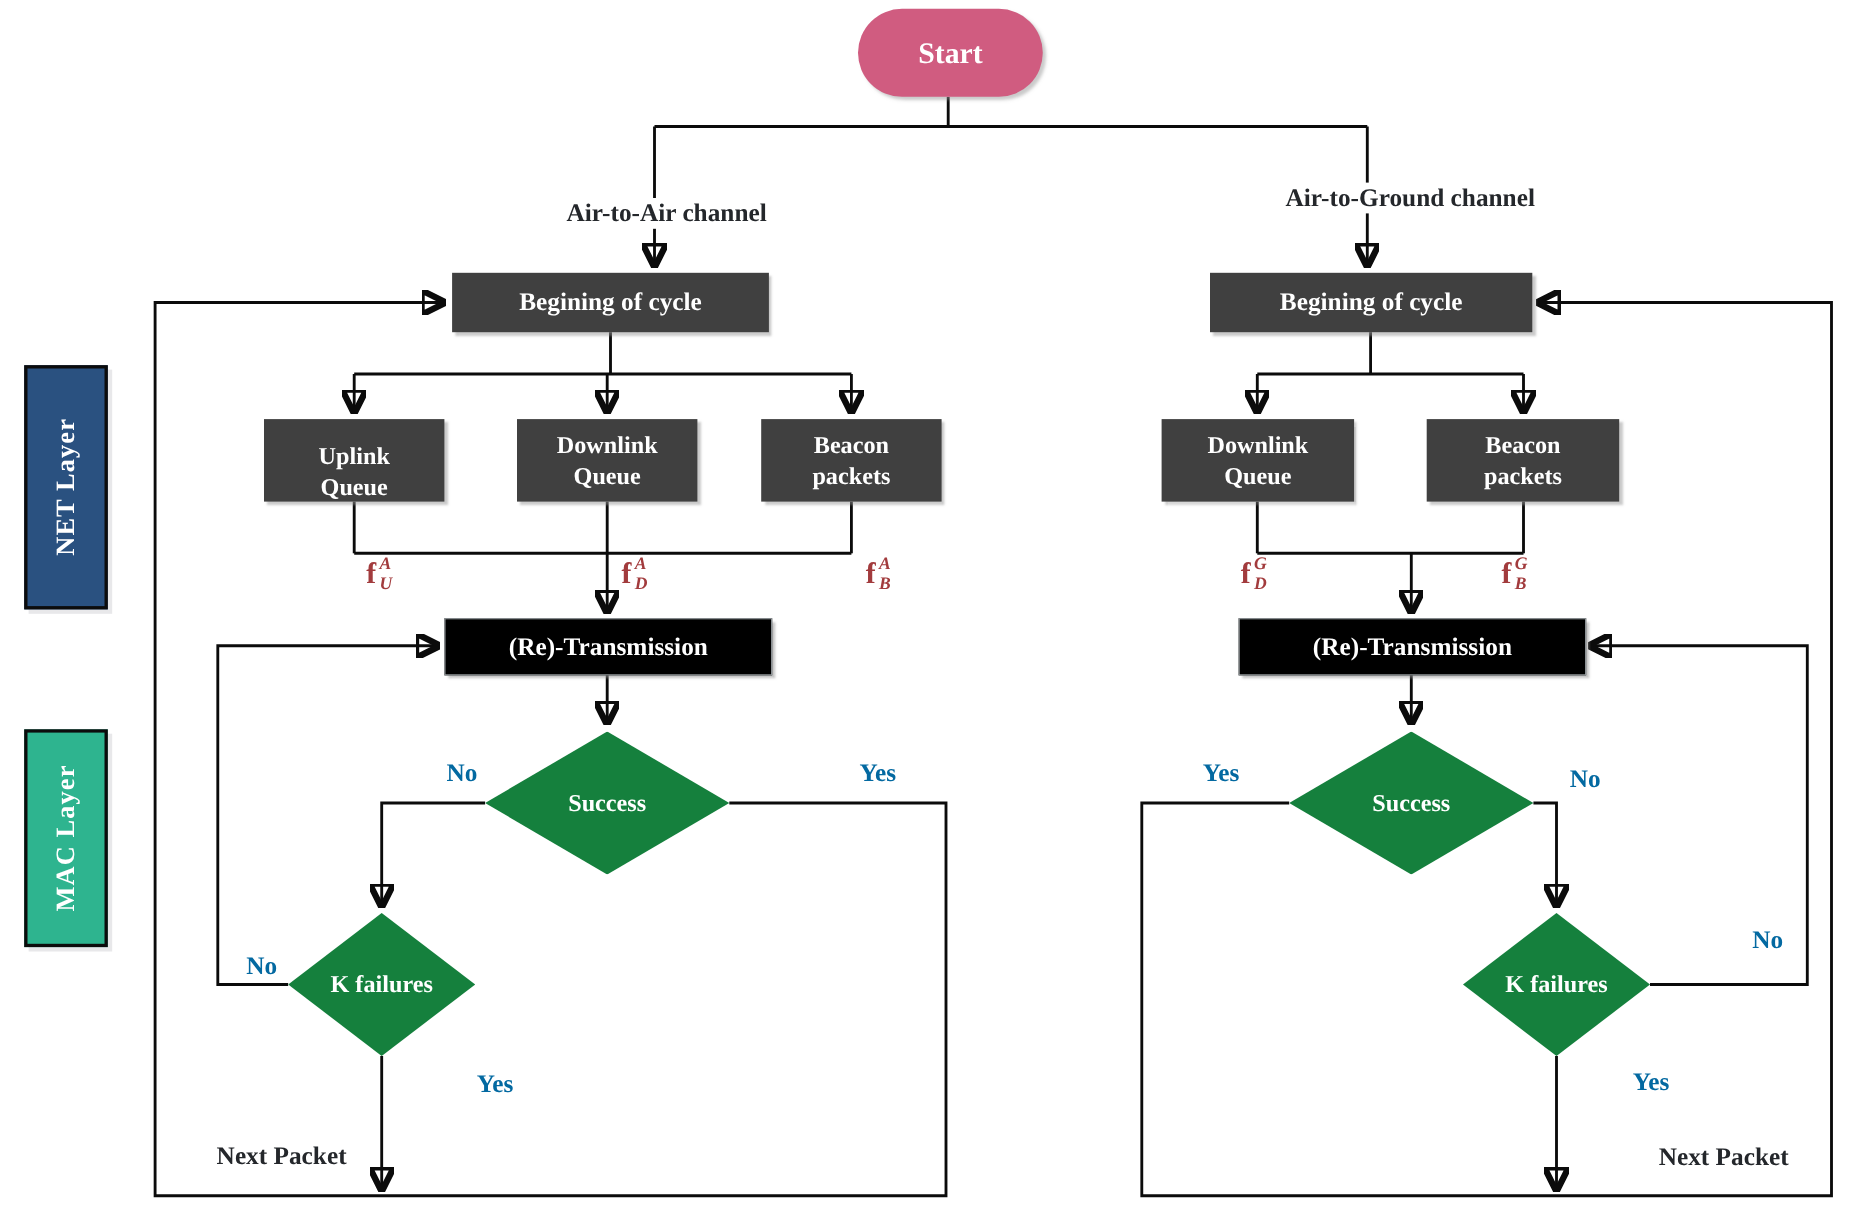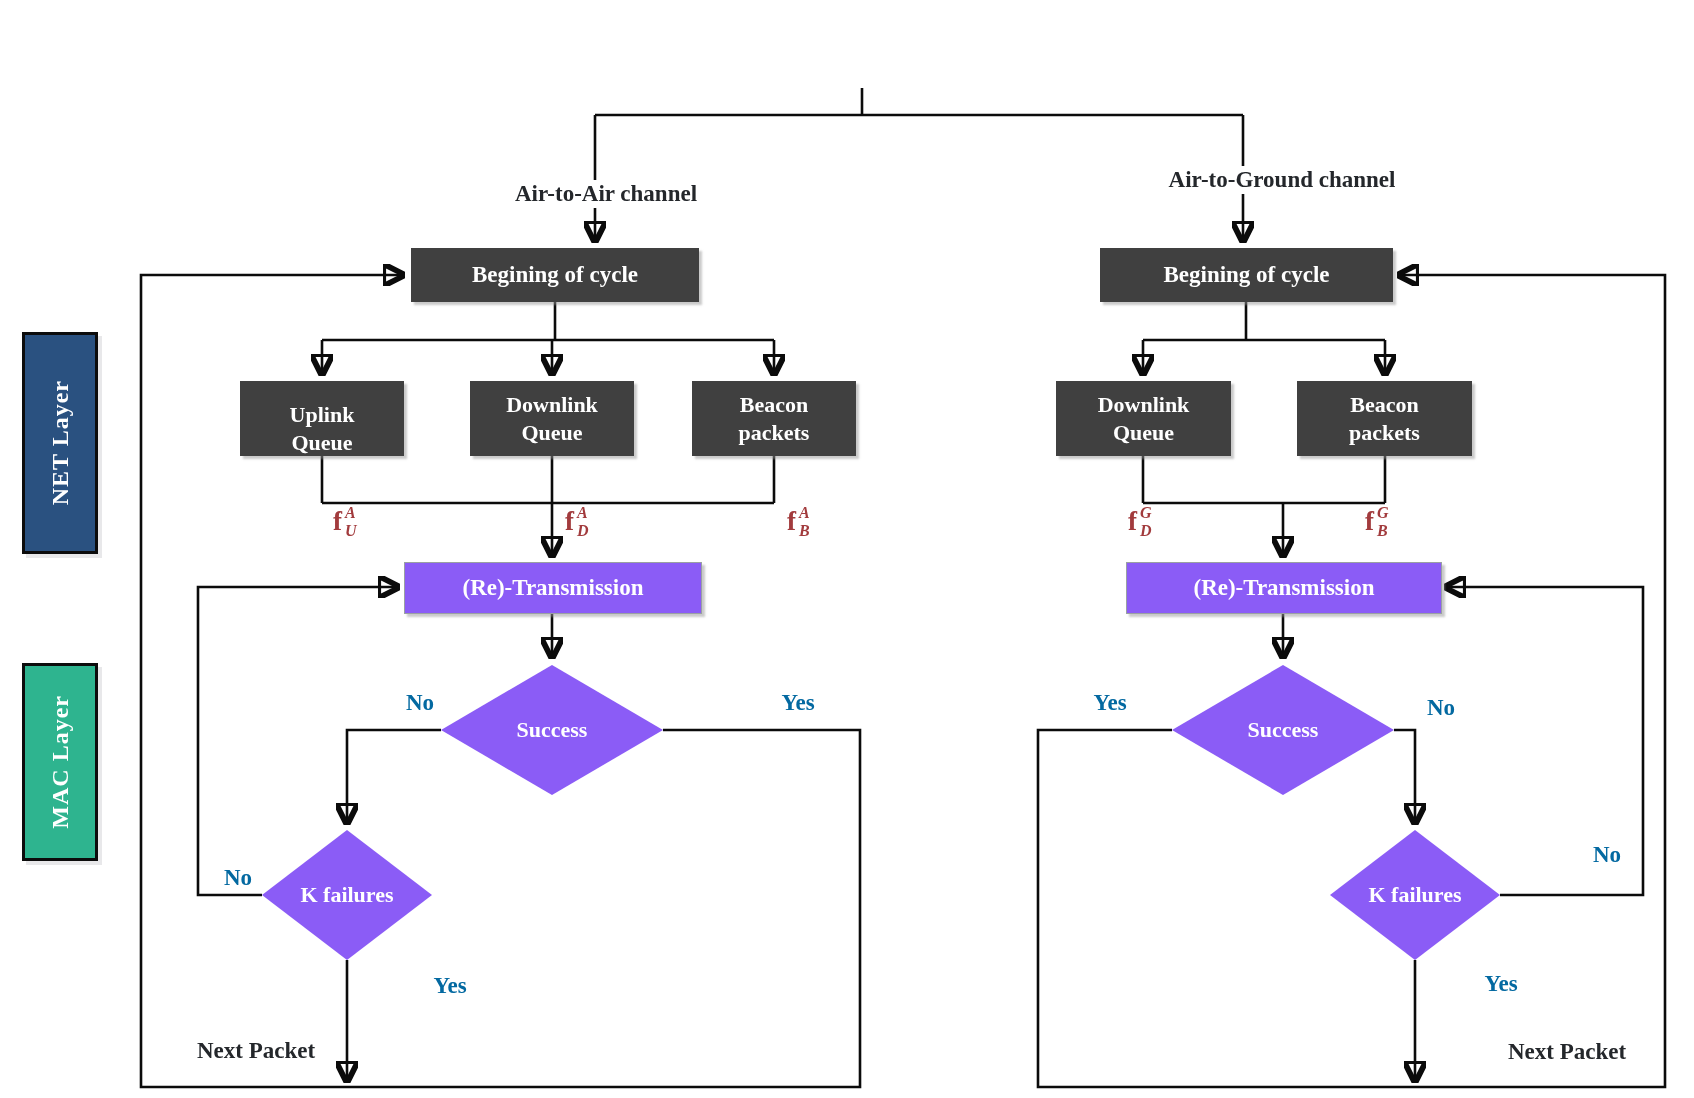--- a/index.html
+++ b/index.html
@@ -4,24 +4,24 @@
 <style>
   html,body{margin:0;padding:0;background:#ffffff;}
   .canvas{
     position:relative;width:1694px;height:1098px;background:#ffffff;
     font-family:"Liberation Serif","DejaVu Serif",serif;font-weight:bold;overflow:hidden;
   }
   svg.wires{position:absolute;left:0;top:0;z-index:1;}
   .node{position:absolute;z-index:2;display:flex;align-items:center;justify-content:center;
         text-align:center;color:#ffffff;}
   .rect-blue{background:#404040;box-shadow:3px 3px 2px rgba(150,150,150,.5);font-size:23px;}
-  .rect-green{background:#8b5cf6;border:1px solid #9aa0a3;box-shadow:3px 3px 2px rgba(150,150,150,.5);font-size:23px;}
+  .rect-green{background:#000000;border:1px solid #9aa0a3;box-shadow:3px 3px 2px rgba(150,150,150,.5);font-size:23px;}
   .queue{font-size:22px;line-height:1.25;}
   .start{background:#d05c80;border-radius:42px;box-shadow:3px 3px 3px rgba(150,150,150,.5);font-size:27px;}
-  .diamond{background:#8b5cf6;clip-path:polygon(50% 0,100% 50%,50% 100%,0 50%);
+  .diamond{background:#15803d;clip-path:polygon(50% 0,100% 50%,50% 100%,0 50%);
            filter:drop-shadow(3px 3px 1px rgba(160,160,160,.55));font-size:22px;}
   .layerbox{border:3px solid #0c0c0c;box-shadow:4px 4px 0 #e8e8ea;color:#fff;}
   .layerbox .vtext{writing-mode:vertical-rl;transform:rotate(180deg);font-size:24px;letter-spacing:1px;}
   .net{background:#2a5180;}
   .mac{background:#2eb48f;}
   .lbl{position:absolute;z-index:3;transform:translate(-50%,-50%);white-space:nowrap;}
   .channel{color:#24272b;font-size:23px;background:#ffffff;padding:1px 8px;}
   .yesno{color:#0369a1;font-size:23px;}
   .plain{color:#24272b;font-size:23px;}
   .flabel{position:absolute;z-index:3;color:#a23b3d;font-size:27px;line-height:1;display:flex;align-items:center;}
@@ -76,20 +76,23 @@
     <path d="M1172,730 H1038 V1087 H1665 V275 H1400" marker-end="url(#arr)"></path>
   </svg>
 
   <div class="node layerbox net" style="left:22px;top:332px;width:70px;height:216px;">
     <span class="vtext">NET Layer</span>
   </div>
   <div class="node layerbox mac" style="left:22px;top:663px;width:70px;height:192px;">
     <span class="vtext">MAC Layer</span>
   </div>
 
+  <div class="node start" style="left:780px;top:8px;width:168px;height:80px;">
+    <span>Start</span>
+  </div>
 
   <div class="lbl channel" style="left:606px;top:194px;">Air-to-Air channel</div>
   <div class="lbl channel" style="left:1282px;top:180px;">Air-to-Ground channel</div>
 
   <div class="node rect-blue" style="left:411px;top:248px;width:288px;height:54px;">
     <span>Begining of cycle</span>
   </div>
   <div class="node rect-blue" style="left:1100px;top:248px;width:293px;height:54px;">
     <span>Begining of cycle</span>
   </div>

